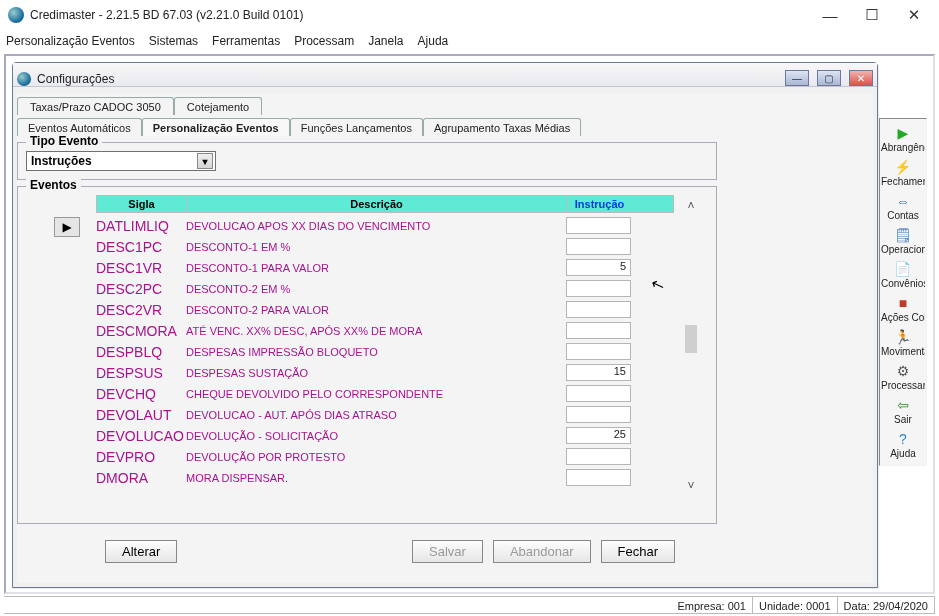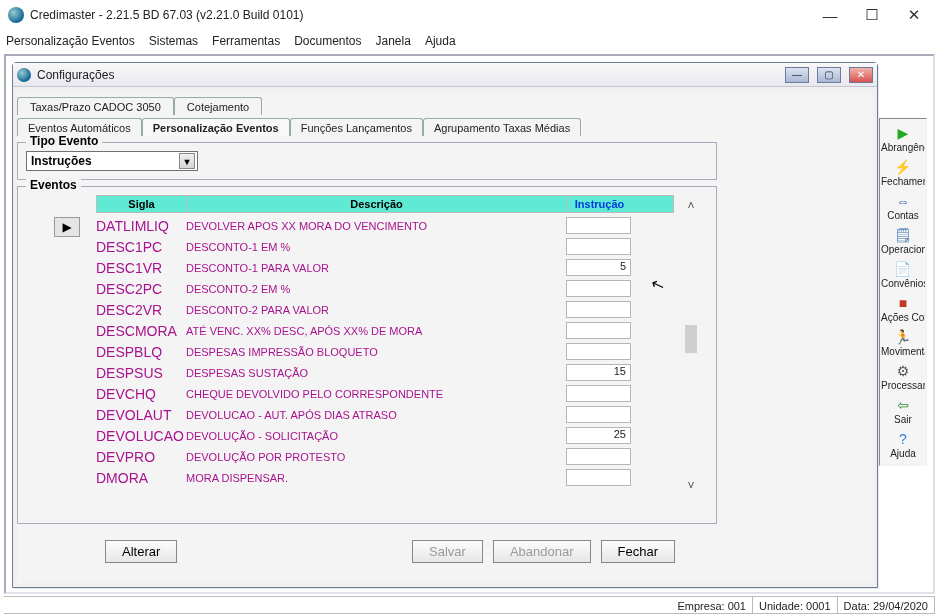--- a/index.html
+++ b/index.html
@@ -96,21 +96,21 @@
       width: 866px; height: 526px;
       background: #f0f0f0;
       border: 1px solid #6b7a99;
       border-radius: 4px 4px 0 0;
       box-shadow: 1px 1px 0 rgba(0,0,0,0.08);
     }
     .child-title {
       height: 24px;
       background: linear-gradient(#f8f8f8,#e8e8f0);
       border-bottom: 1px solid #c3c6cf;
-      display: flex; align-items: center;
+      display: flex; align-items: flex-end;
       padding: 0 4px;
       gap: 6px;
     }
     .child-title .child-icon {
       width: 14px; height: 14px; border-radius: 50%;
       background: radial-gradient(circle at 35% 35%, #9cc 0%, #169 70%);
     }
     .child-title .child-title-text { flex: 1; font-size: 12px; color: #222; }
     .child-title .mdi-btn {
       width: 24px; height: 16px;
@@ -160,21 +160,21 @@
     .groupbox > .legend {
       position: absolute;
       top: -9px; left: 8px;
       background: #f4f4f4;
       padding: 0 4px;
       font-weight: 700;
       font-size: 12px;
     }
 
     .tipo-select {
-      width: 172px; height: 20px;
+      width: 190px; height: 20px;
       border: 1px solid #707070; background: #fff;
       display: flex; align-items: center;
       padding: 0 2px 0 4px;
       font-weight: 700;
     }
     .tipo-select .sel-text { flex:1; }
     .tipo-select .sel-btn {
       width: 16px; height: 16px;
       border: 1px solid #888; background: linear-gradient(#f0f0f0,#d5d5d5);
       display:flex; align-items:center; justify-content:center; font-size:10px;
@@ -287,21 +287,21 @@
   <div class="title-text">Credimaster - 2.21.5 BD 67.03 (v2.21.0 Build 0101)</div>
   <div class="win-btn">—</div>
   <div class="win-btn">☐</div>
   <div class="win-btn">✕</div>
 </div>
 
 <div class="menu-bar">
   <span>Personalização Eventos</span>
   <span>Sistemas</span>
   <span>Ferramentas</span>
-  <span>Documentos</span>
+  <span>Processam</span>
   <span>Janela</span>
   <span>Ajuda</span>
 </div>
 
 <div class="content-area">
 
   <div class="child-window">
     <div class="child-title">
       <div class="child-icon"></div>
       <div class="child-title-text">Configurações</div>
@@ -341,21 +341,21 @@
 
           <div class="grid">
             <div class="grid-head">
               <div class="gh">Sigla</div>
               <div class="gh">Descrição</div>
               <div class="gh">Instrução</div>
             </div>
             <div class="grid-body" id="grid-body">
                 <div class="grow">
                   <div class="c-sigla">DATLIMLIQ</div>
-                  <div class="c-desc">DEVOLVER APOS XX MORA DO VENCIMENTO</div>
+                  <div class="c-desc">DEVOLUCAO APOS XX DIAS DO VENCIMENTO</div>
                   <div class="c-instr"></div>
                 </div>
                 <div class="grow">
                   <div class="c-sigla">DESC1PC</div>
                   <div class="c-desc">DESCONTO-1 EM %</div>
                   <div class="c-instr"></div>
                 </div>
                 <div class="grow">
                   <div class="c-sigla">DESC1VR</div>
                   <div class="c-desc">DESCONTO-1 PARA VALOR</div>

